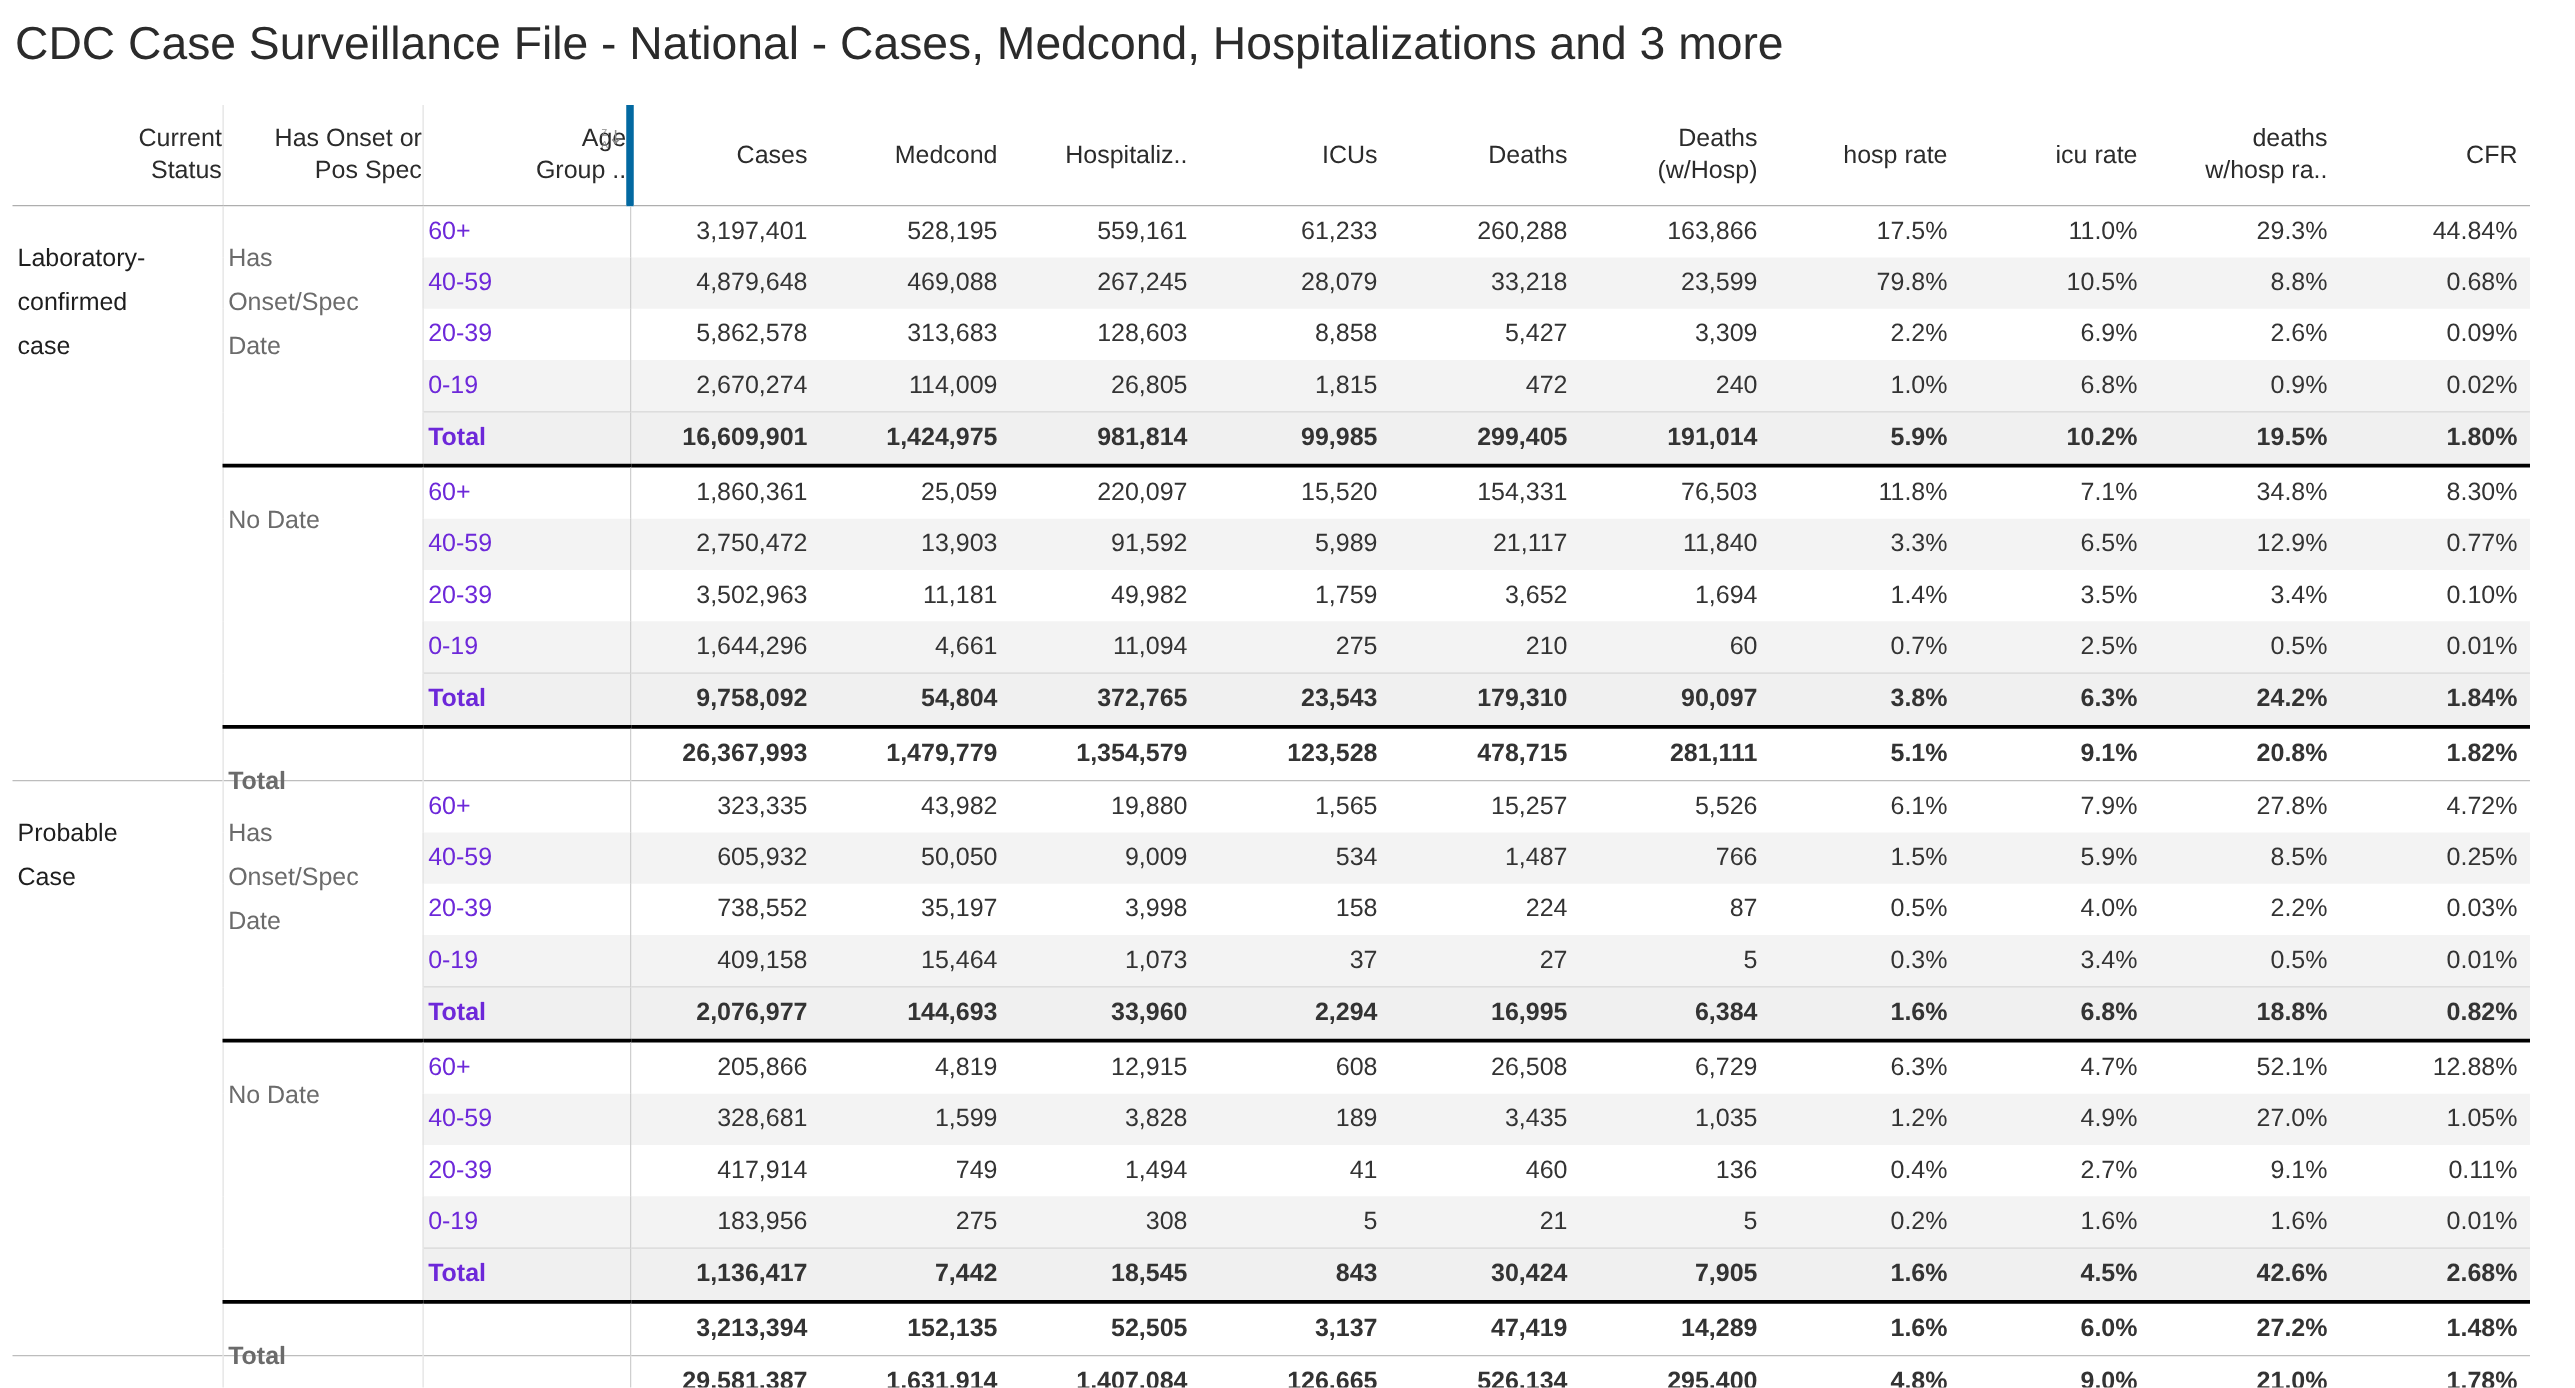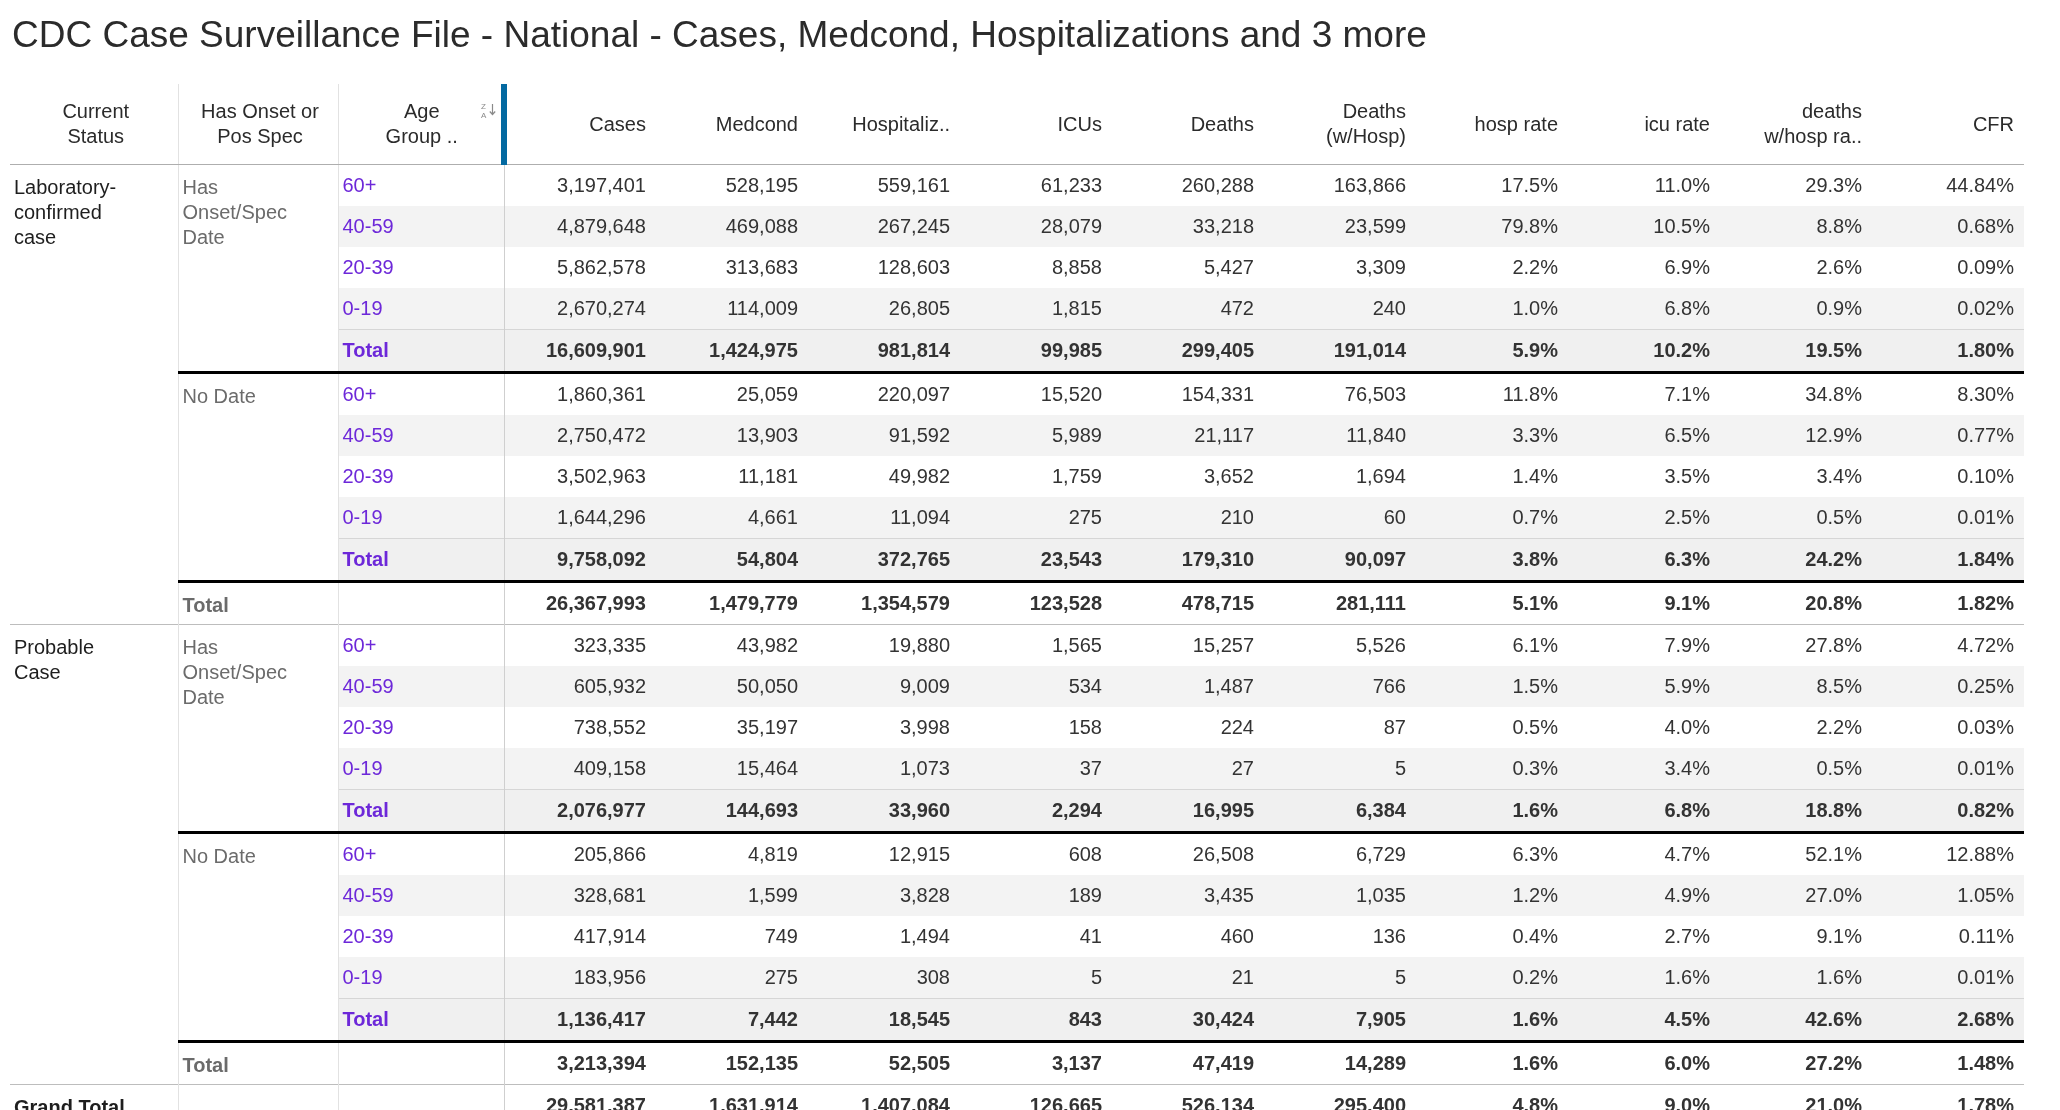--- a/index.html
+++ b/index.html
@@ -5,32 +5,32 @@
   html,body{margin:0;padding:0;background:#ffffff;}
   body{width:2060px;height:1110px;overflow:hidden;font-family:"Liberation Sans","DejaVu Sans",sans-serif;color:#333;}
   .page{padding:8px 0 0 10px;}
   .title{font-size:37px;font-weight:400;color:#2b2b2b;margin:6px 0 28px 2px;}
 
   table{border-collapse:collapse;table-layout:fixed;}
   col.cc1{width:168px;} col.cc2{width:160px;} col.cc3{width:166px;} col.cnum{width:152px;}
 
   thead th{font-weight:400;font-size:20px;color:#2b2b2b;height:80px;vertical-align:middle;
            padding:0;white-space:pre-line;border-bottom:1px solid #aeaeae;line-height:25px;}
-  th.rowhdr{text-align:center;padding-left:4px;}
+  th.rowhdr{text-align:right;padding-left:4px;}
   th.num{text-align:right;padding-right:10px;}
   th.h1,th.h2{border-right:1px solid #e2e2e2;}
   th.h3{border-right:6px solid #0369a1;position:relative;}
   .sorticon{position:absolute;right:4px;top:18px;}
 
   tbody td{font-size:20px;height:41px;padding:0;}
   td.num{text-align:right;padding-right:10px;color:#333;}
   td.c1{border-right:1px solid #e2e2e2;position:relative;}
   td.c2{border-right:1px solid #e2e2e2;position:relative;}
   td.c3{border-right:1px solid #cfcfcf;color:#6d28d9;padding-left:4px;margin-left:17px;}
-  .rh{position:absolute;top:10px;left:4px;line-height:25px;color:#6b6b6b;}
+  .rh{position:absolute;top:25px;left:4px;line-height:35px;color:#6b6b6b;}
   td.c1 .rh{color:#1e1e1e;width:118px;}
   td.c2 .rh{width:124px;}
   tr.grand .rh{white-space:nowrap;}
 
   tr.stripe .band{background:#f3f3f3;}
   tr.subtotal .band{background:#f0f0f0;}
   tr.bold td.num, tr.bold td.c3, tr.bold .rh{font-weight:700;}
 
   tr.sep1 td{border-top:1px solid #bdbdbd;}
   tr.sep2 td.c2, tr.sep2 td.c3, tr.sep2 td.num{border-top:3px solid #000000;}

